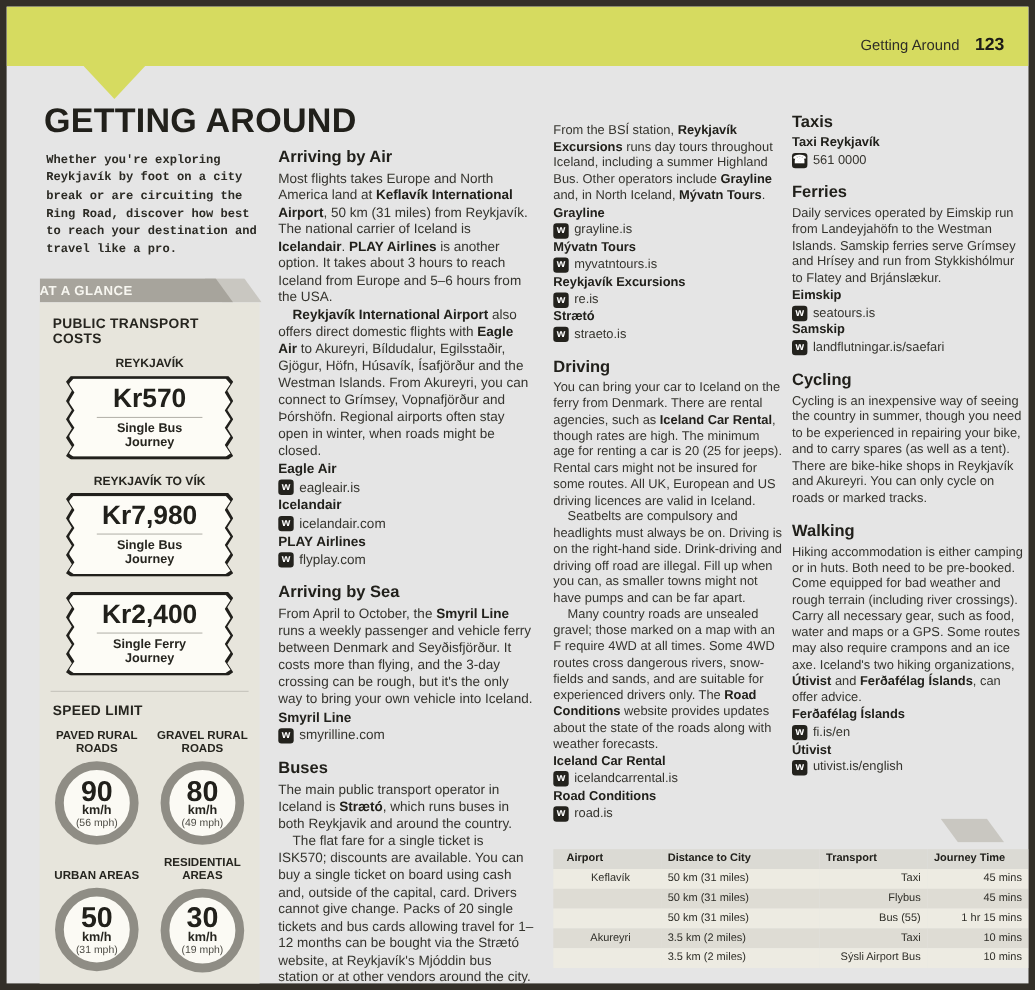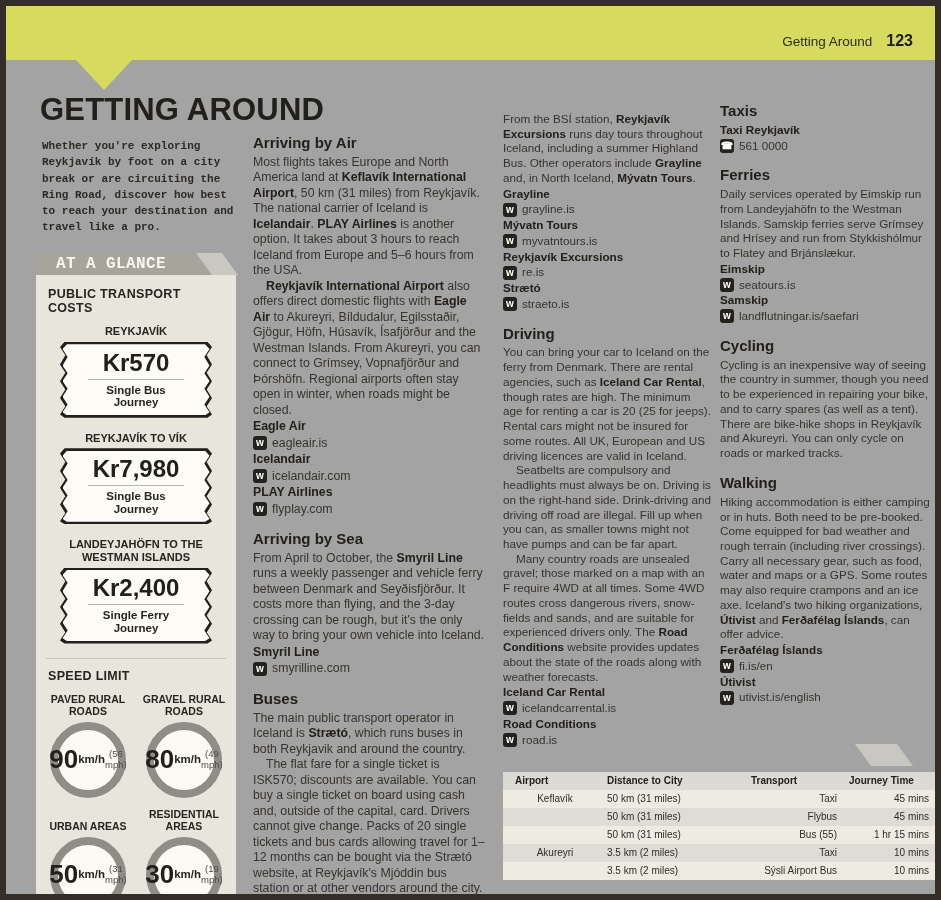--- a/index.html
+++ b/index.html
@@ -1,57 +1,57 @@
 <!DOCTYPE html>
 <html><head>
 <meta charset="utf-8">
 <style>
   html,body{margin:0;padding:0;background:#ffffff;}
   .page{
     position:relative; width:941px; height:900px; box-sizing:border-box;
-    background:#a3a3a3; border:6px solid #332f28; overflow:hidden;
+    background:#e5e5e5; border:6px solid #332f28; overflow:hidden;
     font-family:"Liberation Sans", sans-serif; color:#35342e;
   }
   
   .topbar{position:absolute; left:0; top:0; width:100%; height:54px; background:#d6db60;}
   .topbar-text{position:absolute; right:22px; top:26px; display:flex; align-items:baseline; gap:14px; color:#2e2d26;}
   .topbar-section{font-size:13.5px;}
   .topbar-page{font-size:16px; font-weight:bold; color:#1d1c17;}
   .notch{position:absolute; left:70px; top:54px; width:0; height:0;
     border-left:28px solid transparent; border-right:28px solid transparent; border-top:30px solid #d6db60;}
   
   .page-title{position:absolute; left:34px; top:86px; font-size:31px; font-weight:800; letter-spacing:.2px; color:#21201b;}
   .intro{position:absolute; left:36px; top:132px; width:200px; font-size:11px; font-weight:bold; line-height:1.48; color:#2b2a24;font-family:Liberation Mono, monospace;}
   
   .glance{position:absolute; left:30px; top:247px; width:200px;}
   .banner-wrap{position:relative; height:22px;}
-  .banner{position:relative; z-index:1; height:22px; line-height:22px; padding-left:20px; box-sizing:border-box;
-    background:#a7a49c; color:#f7f6f0; font-size:16px; font-weight:bold; letter-spacing:.4px; width:176px;
-    clip-path:polygon(0 0, calc(100% - 16px) 0, 100% 100%, 0 100%);font-family:Liberation Mono, monospace;}
+  .banner{position:relative; z-index:1; height:22px; line-height:22px; padding-left:0; box-sizing:border-box;
+    background:#a7a49c; color:#f7f6f0; font-size:12px; font-weight:bold; letter-spacing:.4px; width:176px;
+    clip-path:polygon(0 0, calc(100% - 16px) 0, 100% 100%, 0 100%);}
   .banner-tail{position:absolute; z-index:0; top:0; height:22px; background:#c9c7c1;
     clip-path:polygon(0 0, calc(100% - 16px) 0, 100% 100%, 16px 100%);}
   .glance .banner-tail{left:150px; width:52px;}
   .glance-box{background:#e7e5dc; padding:10px 8px 14px; min-height:588px; box-sizing:border-box;}
   .glance-h{font-size:12.5px; font-weight:bold; letter-spacing:.3px; color:#26251f; margin:2px 0 10px 4px;}
   .ticket-group{margin-bottom:14px; text-align:center;}
   .ticket-route{font-size:11px; font-weight:bold; line-height:1.15; color:#26251f; margin-bottom:4px; padding:0 6px;}
   .ticket{--tick:polygon(3% 0,97% 0,100% 7%,96.5% 18%,100% 30%,96.5% 41%,100% 52%,96.5% 63%,100% 74%,96.5% 85%,100% 96%,97% 100%,3% 100%,0 96%,3.5% 85%,0 74%,3.5% 63%,0 52%,3.5% 41%,0 30%,3.5% 18%,0 7%);
     position:relative; width:152px; height:76px; margin:0 auto; background:#21201c; clip-path:var(--tick);}
   .ticket-inner{position:absolute; inset:2.5px; background:#fdfcf6; clip-path:var(--tick);
     display:flex; flex-direction:column; align-items:center; justify-content:center;}
   .ticket-price{font-size:24px; font-weight:800; color:#21201b; line-height:1;}
   .ticket-rule{width:96px; border-top:1px solid #b7b5ad; margin:4px 0;}
   .ticket-note{font-size:11.5px; font-weight:bold; line-height:1.1; color:#26251f; width:84px;}
   .glance-divider{border-top:1px solid #c6c4bc; margin:4px 2px 10px;}
   .signs-grid{display:grid; grid-template-columns:1fr 1fr; gap:10px 8px;}
   .sign{text-align:center;}
   .sign-label{font-size:10.5px; font-weight:bold; line-height:1.15; color:#26251f; margin-bottom:5px; min-height:24px;
     display:flex; align-items:flex-end; justify-content:center;}
   .sign-circle{width:60px; height:60px; margin:0 auto; background:#fbfaf4; border:8px solid #8f8d85; border-radius:50%;
-    display:flex; flex-direction:row; align-items:center; justify-content:center;}
+    display:flex; flex-direction:column; align-items:center; justify-content:center;}
   .sign-value{font-size:26px; font-weight:800; line-height:.95; color:#21201b;}
   .sign-unit{font-size:11.5px; font-weight:bold; color:#26251f; line-height:1.1;}
   .sign-mph{font-size:9.5px; color:#4d4c45; line-height:1.1;}
   
   .col{position:absolute; line-height:1.26;}
   .col2{left:247px; top:128px; width:233px; font-size:12.3px;}
   .col3{left:497px; top:106px; width:210px; font-size:11.7px;}
   .col4{left:714px; top:96px;  width:212px; font-size:11.7px;}
   .sec-h{font-size:15px; font-weight:bold; color:#21201b; margin:13px 0 2px;}
   .sec-h.first{margin-top:0;}
@@ -118,21 +118,20 @@
         <div class="ticket">
           <div class="ticket-inner">
             <div class="ticket-price">Kr7,980</div>
             <div class="ticket-rule"></div>
             <div class="ticket-note">Single Bus Journey</div>
           </div>
         </div>
       </div>
 
       <div class="ticket-group">
-        <div class="ticket-route">LANDEYJAHÖFN TO THE WESTMAN ISLANDS</div>
         <div class="ticket">
           <div class="ticket-inner">
             <div class="ticket-price">Kr2,400</div>
             <div class="ticket-rule"></div>
             <div class="ticket-note">Single Ferry Journey</div>
           </div>
         </div>
       </div>
 
       <div class="glance-divider"></div>

